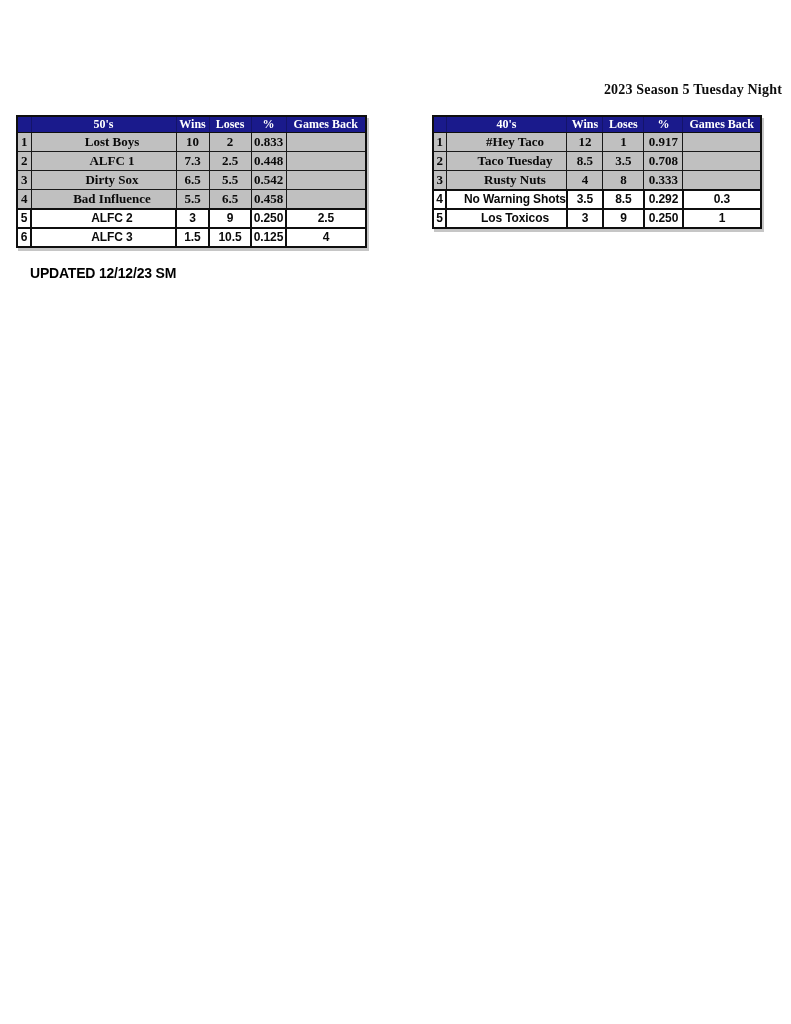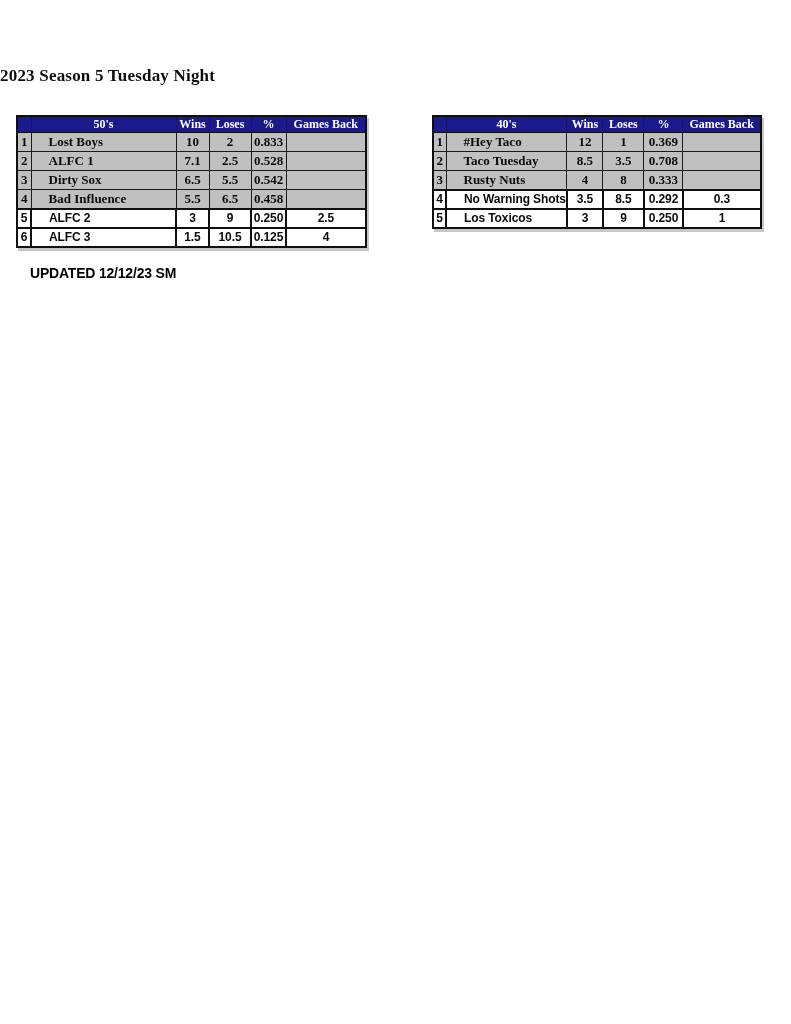--- a/index.html
+++ b/index.html
@@ -1,23 +1,23 @@
 <!DOCTYPE html>
 <html style="--header-bg: #1a1a8c; --header-text: #ffffff; --row-gray: #c0c0c0; --row-white: #ffffff; --border: #0f0f0f;"><head>
 <meta charset="utf-8">
 <style>
   html,body{margin:0;padding:0;}
   body{
     width:791px;height:1024px;background:#ffffff;position:relative;
     font-family:"Liberation Serif",serif;overflow:hidden;
   }
   .page-title{
-    position:absolute;top:66px;left:0;width:766px;margin:0;
-    text-align:left;font-family:"Liberation Serif",serif;
-    font-weight:bold;font-size:17px;color:#0d0d0d;letter-spacing:.2px;
+    position:absolute;top:66px;left:0;width:766px;margin:16px;
+    text-align:right;font-family:"Liberation Serif",serif;
+    font-weight:bold;font-size:14px;color:#0d0d0d;letter-spacing:.2px;
   }
   .table-wrap{position:absolute;top:115px;}
   .table-wrap.left{left:16px;}
   .table-wrap.right{left:432px;}
   table.standings{
     border-collapse:collapse;table-layout:fixed;
     border:2px solid #0f0f0f;
     box-shadow:2px 3px 0 0 #c6c6c6;
   }
   .standings th,.standings td{
@@ -34,21 +34,21 @@
   tr.row-gray td{
     background:var(--row-gray,#c0c0c0);
     font-family:"Liberation Serif",serif;font-weight:bold;font-size:13px;
   }
   tr.row-white td{
     background:var(--row-white,#ffffff);
     font-family:"Liberation Sans",sans-serif;font-weight:bold;font-size:12px;
     letter-spacing:-.1px;border-width:2px;border-color:#0f0f0f;
   }
   td.rank,td.num{text-align:center;}
-  td.name{text-align:left;padding-left:17px;}
+  td.name{text-align:center;padding-left:17px;}
   
   .t50 col.c1{width:14px}.t50 col.c2{width:145px}.t50 col.c3{width:33px}
   .t50 col.c4{width:42px}.t50 col.c5{width:35px}.t50 col.c6{width:80px}
   
   .t40 col.c1{width:13px}.t40 col.c2{width:112px}.t40 col.c3{width:36px}
   .t40 col.c4{width:41px}.t40 col.c5{width:39px}.t40 col.c6{width:78px}
   .updated-note{
     position:absolute;left:30px;top:265px;
     font-family:"Liberation Sans",sans-serif;font-weight:bold;font-size:14px;
     color:#000;letter-spacing:-.2px;
@@ -86,23 +86,23 @@
             <td class="rank">1</td>
             <td class="name">Lost Boys</td>
             <td class="num">10</td>
             <td class="num">2</td>
             <td class="num">0.833</td>
             <td class="num"></td>
           </tr>
           <tr class="row-gray">
             <td class="rank">2</td>
             <td class="name">ALFC 1</td>
-            <td class="num">7.1</td>
+            <td class="num">7.3</td>
             <td class="num">2.5</td>
-            <td class="num">0.528</td>
+            <td class="num">0.448</td>
             <td class="num"></td>
           </tr>
           <tr class="row-gray">
             <td class="rank">3</td>
             <td class="name">Dirty Sox</td>
             <td class="num">6.5</td>
             <td class="num">5.5</td>
             <td class="num">0.542</td>
             <td class="num"></td>
           </tr>
@@ -153,21 +153,21 @@
             <th>%</th>
             <th>Games Back</th>
           </tr>
         </thead>
       <tbody>
           <tr class="row-gray">
             <td class="rank">1</td>
             <td class="name">#Hey Taco</td>
             <td class="num">12</td>
             <td class="num">1</td>
-            <td class="num">0.369</td>
+            <td class="num">0.917</td>
             <td class="num"></td>
           </tr>
           <tr class="row-gray">
             <td class="rank">2</td>
             <td class="name">Taco Tuesday</td>
             <td class="num">8.5</td>
             <td class="num">3.5</td>
             <td class="num">0.708</td>
             <td class="num"></td>
           </tr>

